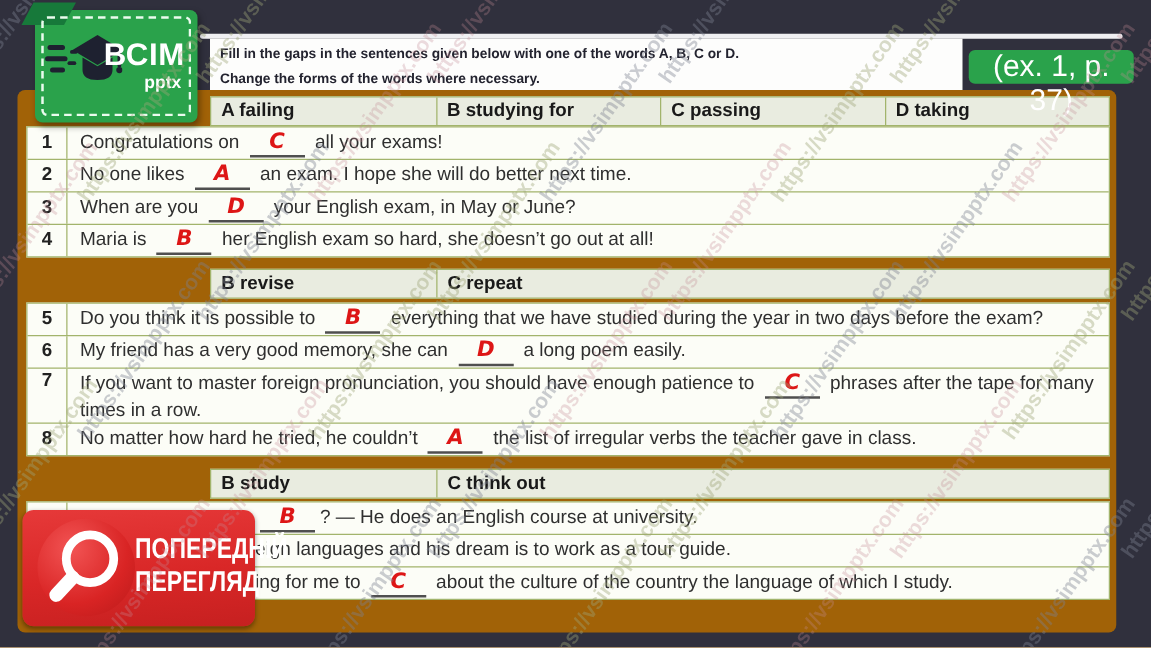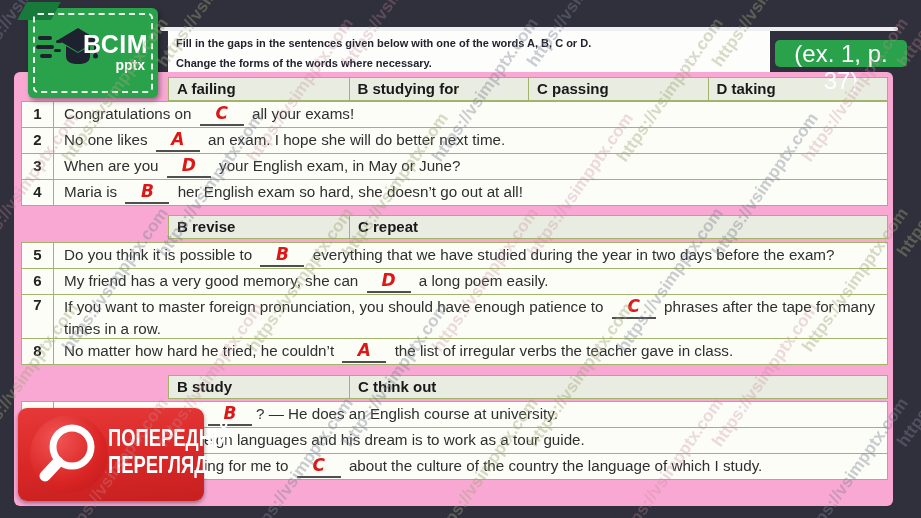--- a/index.html
+++ b/index.html
@@ -15,21 +15,21 @@
 
   
   .logo{position:absolute;left:28px;top:8px;width:130px;height:90px;background:#2aa24b;border-radius:6px;z-index:4;box-shadow:2px 3px 5px rgba(0,0,0,.35);}
   .logo .fold{position:absolute;left:-6px;top:-6px;width:34px;height:18px;background:#17793a;transform:skewX(-28deg);z-index:-1;}
   .logo .dash{position:absolute;left:5px;top:5px;right:5px;bottom:5px;border:2px dashed #eafbee;border-radius:5px;}
   .logo .brand{position:absolute;right:10px;top:22px;color:#fff;font-weight:bold;font-size:25px;letter-spacing:.5px;}
   .logo .sub{position:absolute;right:13px;top:49px;color:#fff;font-weight:bold;font-size:14px;}
   .logo svg{position:absolute;left:8px;top:18px;}
 
   
-  .panel{position:absolute;left:14px;top:72px;width:879px;height:434px;background:#f9a8d4;border-radius:6px;z-index:1;}
+  .panel{position:absolute;left:14px;top:72px;width:879px;height:434px;background:#a16207;border-radius:6px;z-index:1;}
   .hdr{position:absolute;left:154px;width:720px;height:24px;display:flex;border:1px solid #a2b46c;box-sizing:border-box;background:#e9ece0;}
   .hdr .cell{width:180px;box-sizing:border-box;border-left:1px solid #a2b46c;font-weight:bold;font-size:15px;color:#191919;line-height:22px;padding-left:8px;overflow:hidden;}
   .hdr .cell:first-child{border-left:none;}
   .rows{position:absolute;left:7px;width:867px;border:1px solid #a2b46c;box-sizing:border-box;background:#fcfdf7;}
   .row{display:flex;border-top:1px solid #a2b46c;}
   .row:first-child{border-top:none;}
   .row .num{width:31px;flex:0 0 31px;border-right:1px solid #a2b46c;text-align:center;font-weight:bold;font-size:15px;color:#222;}
   .row .sentence{flex:1;padding-left:10px;font-size:15.2px;color:#2f2f2f;overflow:hidden;}
   .h26{height:25px;line-height:24px;}
   .h43{height:43px;line-height:20px;}

